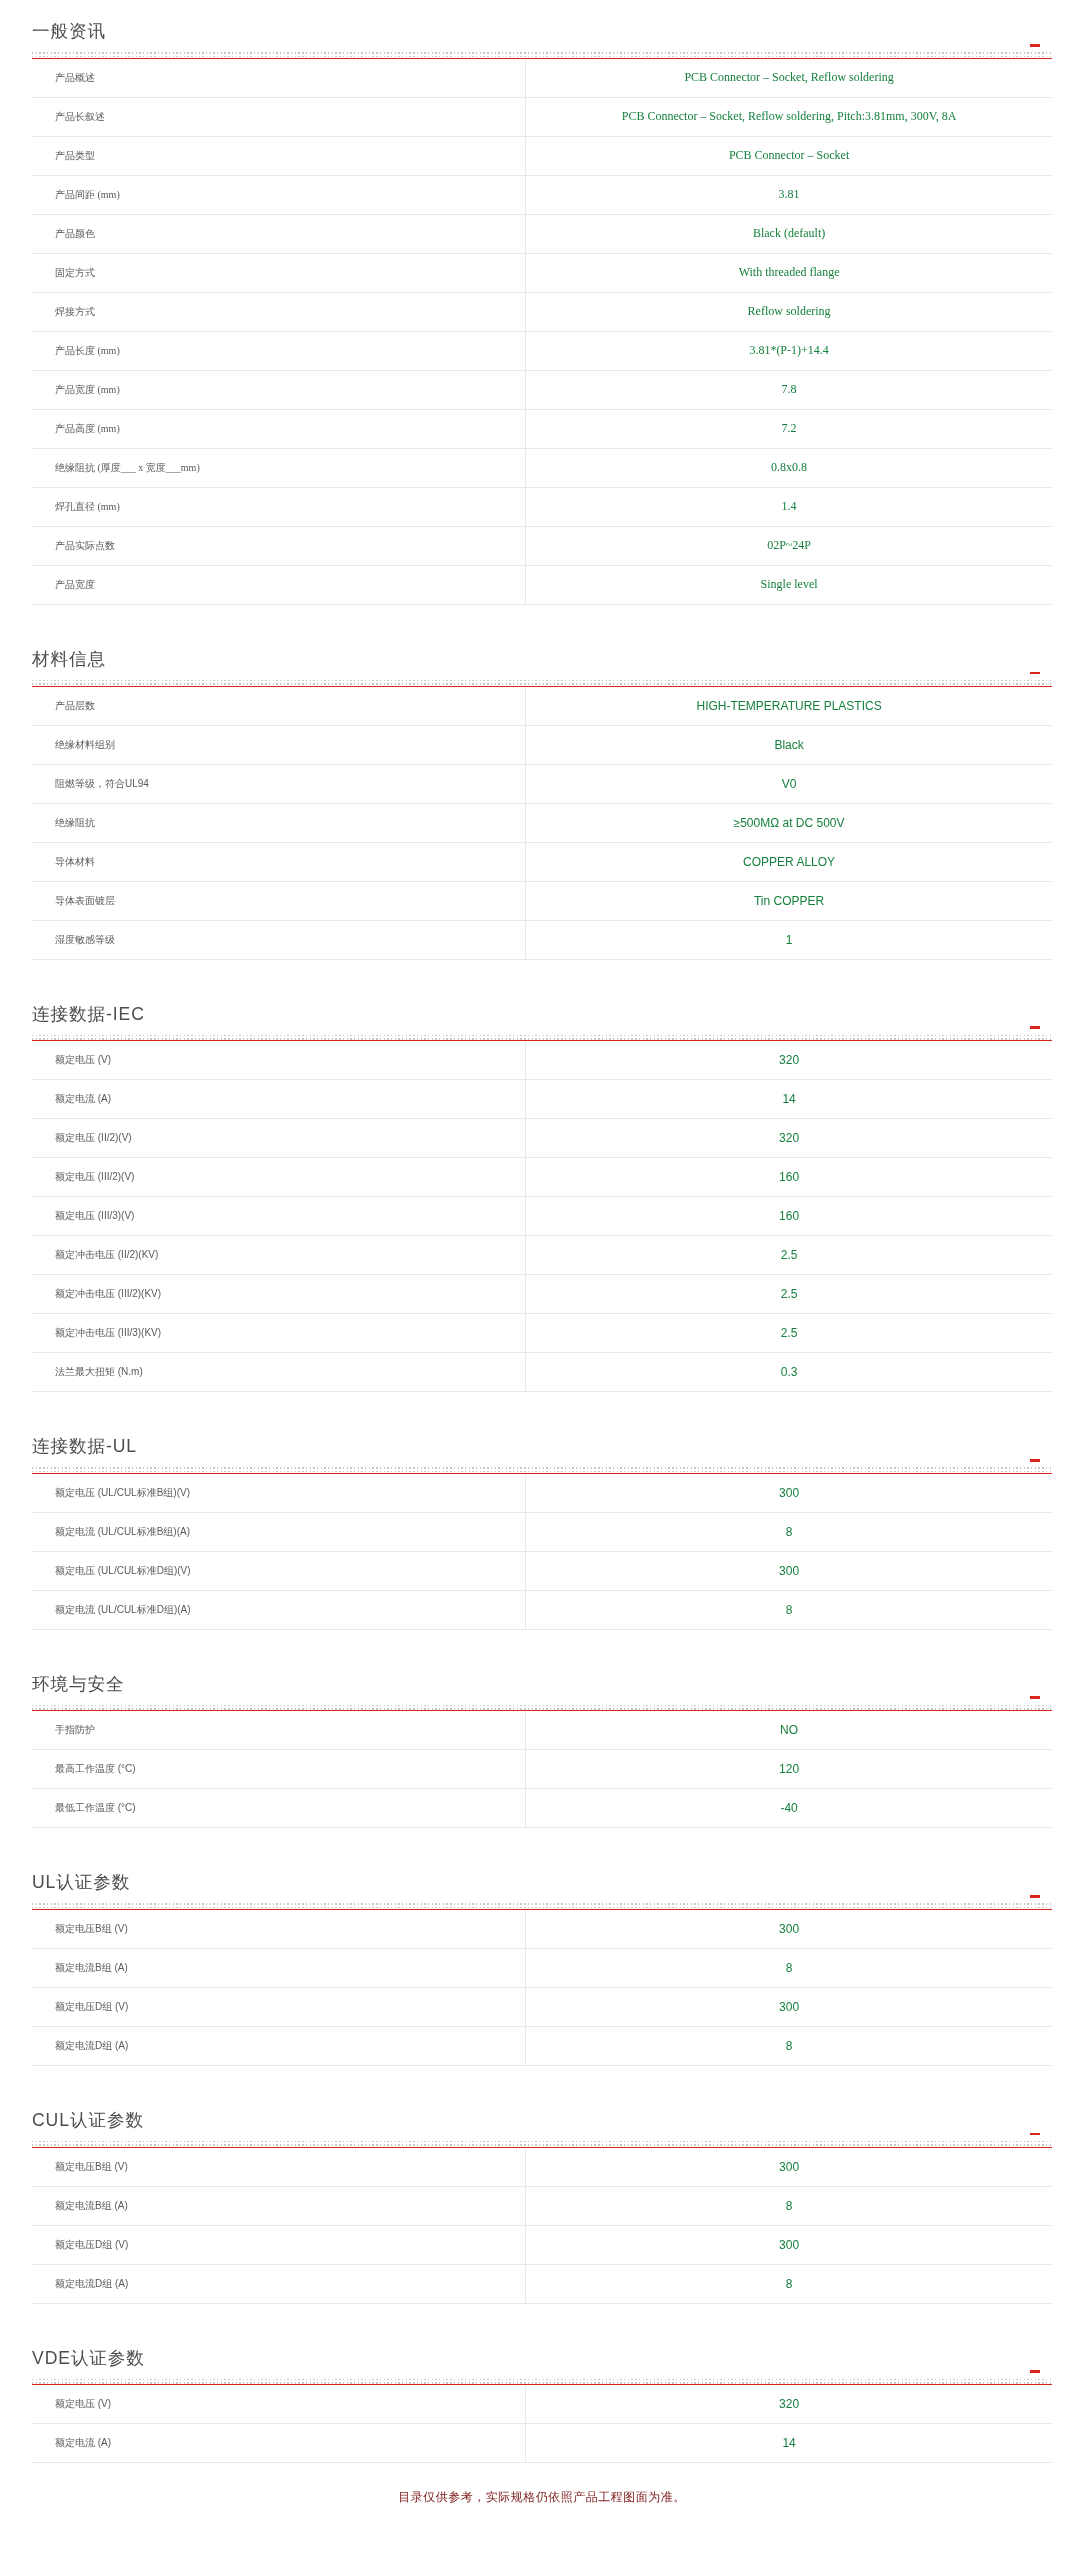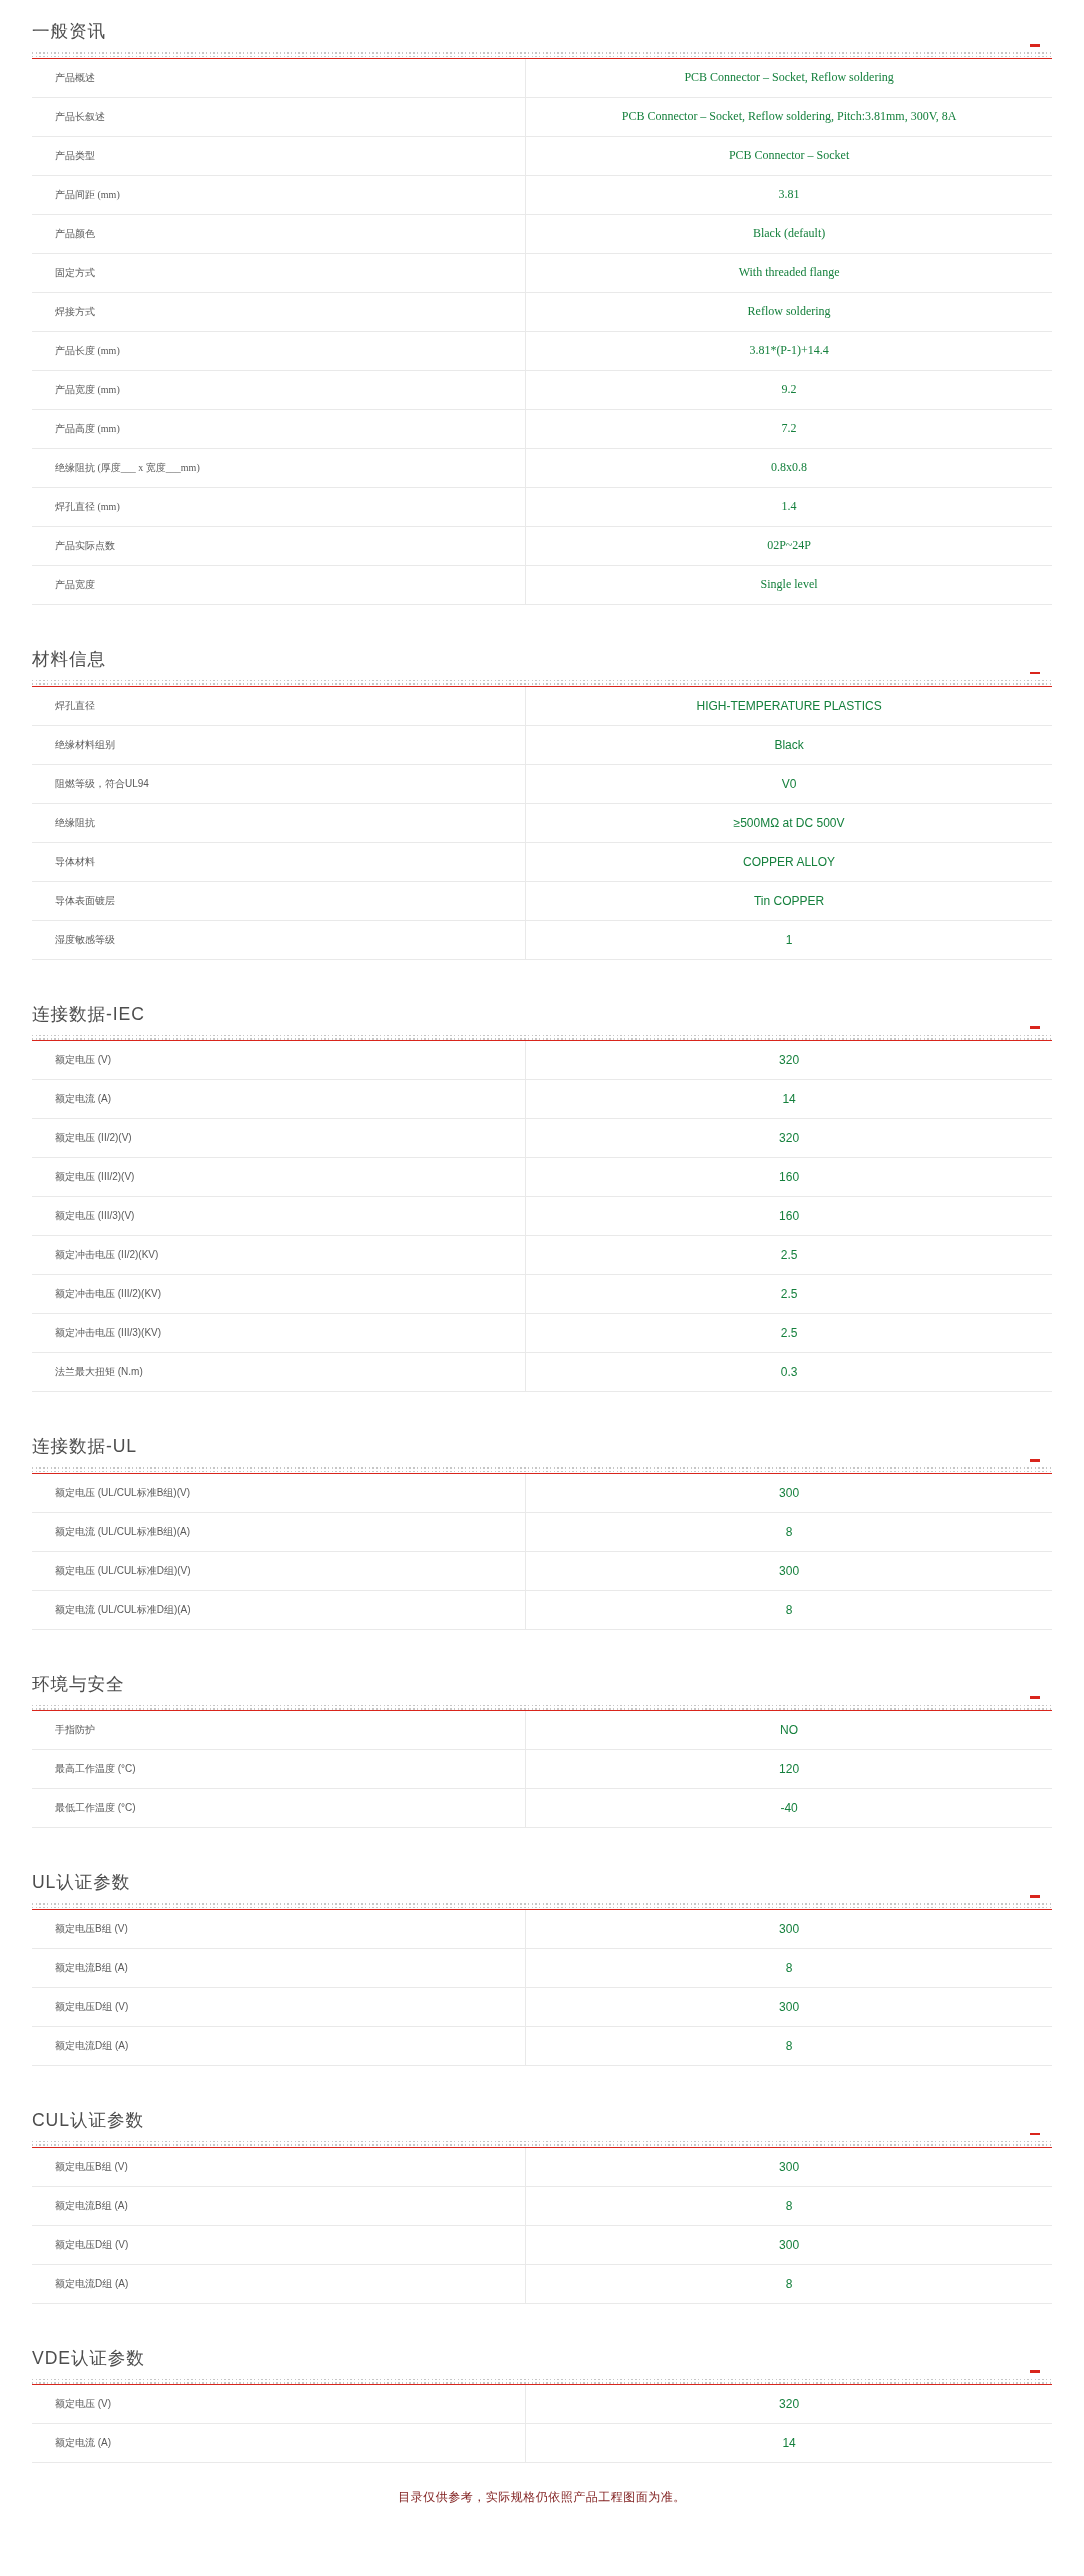--- a/index.html
+++ b/index.html
@@ -128,21 +128,21 @@
     <div class="row-value">Reflow soldering</div>
   </div>
 
   <div class="spec-row">
     <div class="row-label">产品长度 (mm)</div>
     <div class="row-value">3.81*(P-1)+14.4</div>
   </div>
 
   <div class="spec-row">
     <div class="row-label">产品宽度 (mm)</div>
-    <div class="row-value">9.2</div>
+    <div class="row-value">7.8</div>
   </div>
 
   <div class="spec-row">
     <div class="row-label">产品高度 (mm)</div>
     <div class="row-value">7.2</div>
   </div>
 
   <div class="spec-row">
     <div class="row-label">绝缘阻抗 (厚度___ x 宽度___mm)</div>
     <div class="row-value">0.8x0.8</div>
@@ -169,21 +169,21 @@
     <div class="section-header">
       <h2 class="section-title">材料信息</h2>
       <span class="collapse-minus"></span>
     </div>
     <div class="dotted-band">
       <div class="dotrow"></div>
       <div class="dotrow"></div>
     </div>
     <div class="spec-table">
   <div class="spec-row">
-    <div class="row-label">焊孔直径</div>
+    <div class="row-label">产品层数</div>
     <div class="row-value">HIGH-TEMPERATURE PLASTICS</div>
   </div>
 
   <div class="spec-row">
     <div class="row-label">绝缘材料组别</div>
     <div class="row-value">Black</div>
   </div>
 
   <div class="spec-row">
     <div class="row-label">阻燃等级，符合UL94</div>

